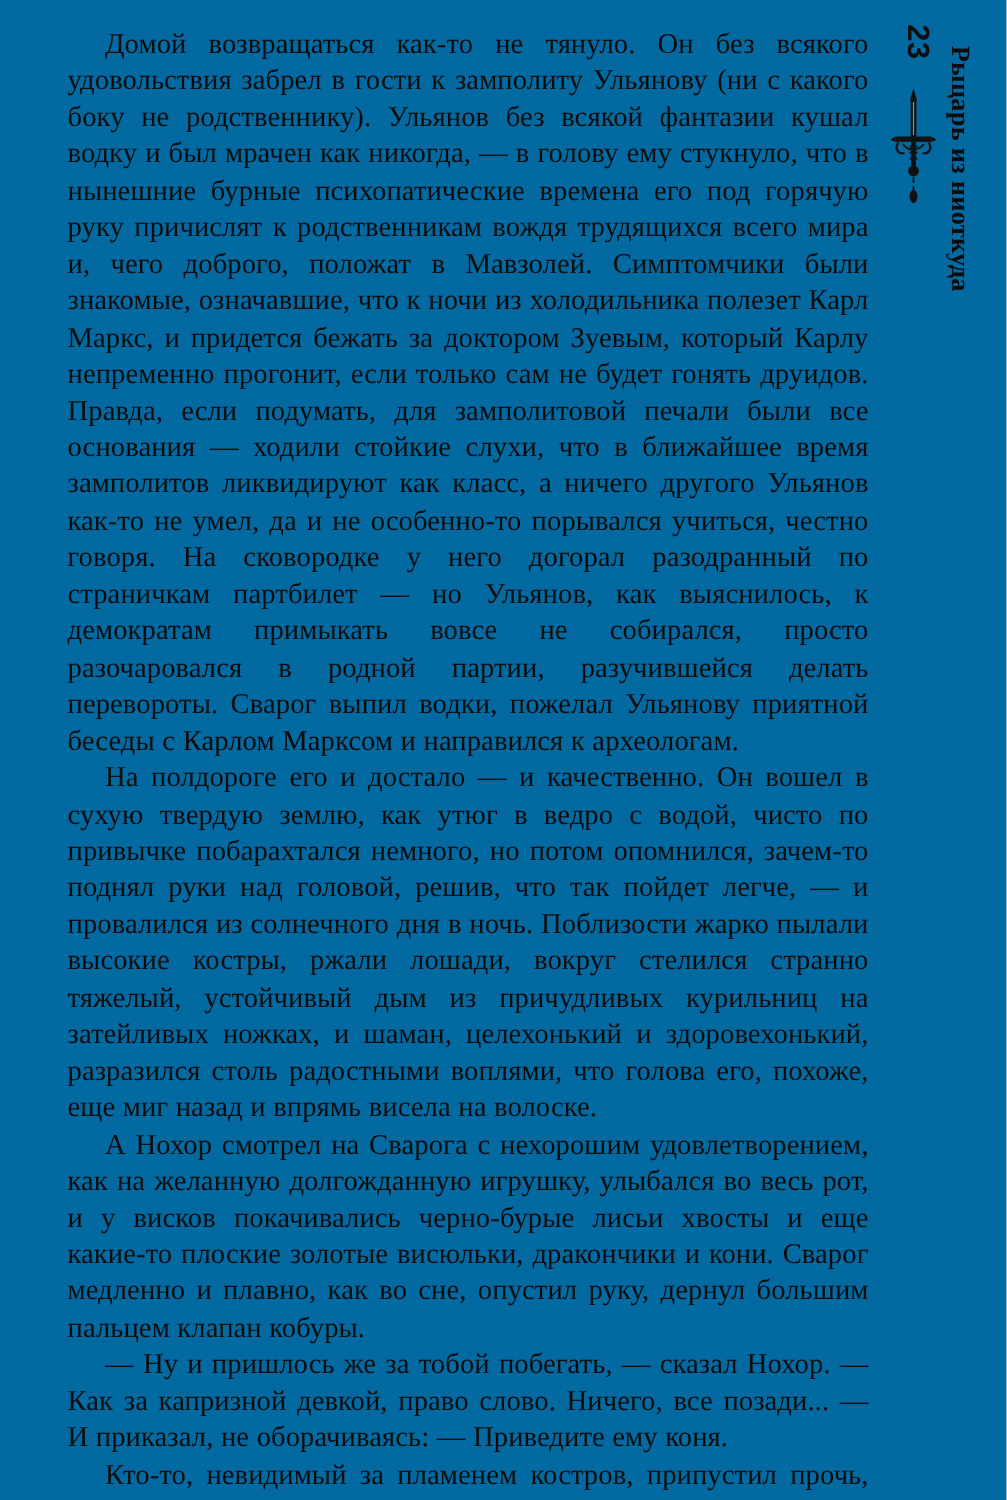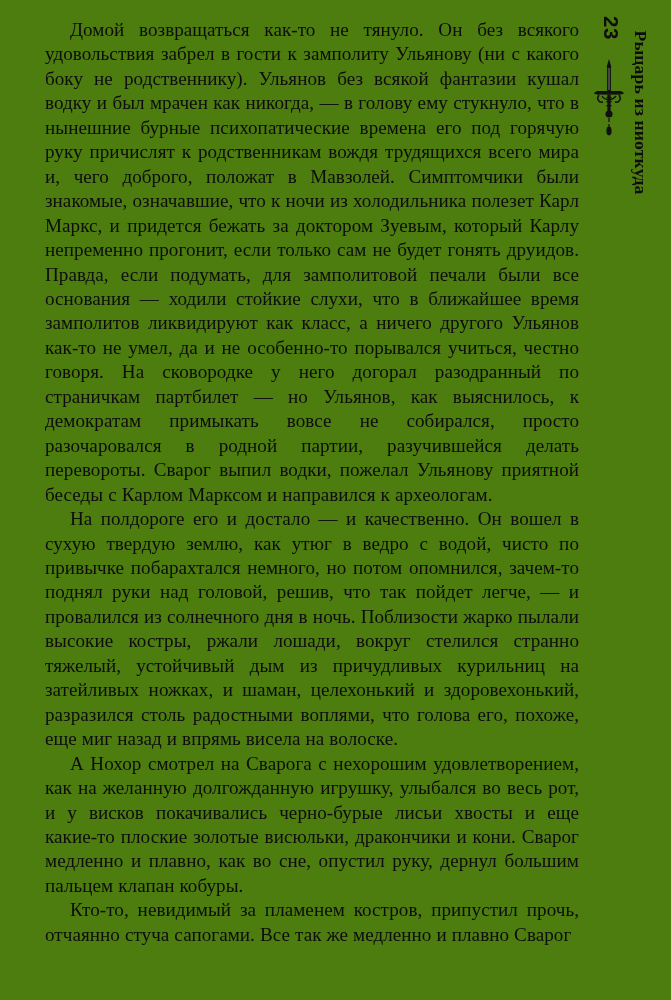--- a/index.html
+++ b/index.html
@@ -10,21 +10,21 @@
   }
   body {
     font-family: "Liberation Serif", "DejaVu Serif", serif;
     color: #111111;
   }
 
   .page {
     position: relative;
     width: 671px;
     height: 1000px;
-    background: #4d7c0f;
+    background: #0369a1;
     overflow: hidden;
   }
 
   
   .text-column {
     position: absolute;
     left: 45px;
     top: 18px;
     width: 534px;
   }
@@ -94,20 +94,21 @@
 </style>
 </head>
 <body>
 
 <div class="page">
 
   <div class="text-column">
     <p class="para">Домой возвращаться как-то не тянуло. Он без всякого удовольствия забрел в гости к замполиту Ульянову (ни с какого боку не родственнику). Ульянов без всякой фантазии кушал водку и был мрачен как никогда, — в голову ему стукнуло, что в нынешние бурные психопатические времена его под горячую руку причислят к родственникам вождя трудящихся всего мира и, чего доброго, положат в Мавзолей. Симптомчики были знакомые, означавшие, что к ночи из холодильника полезет Карл Маркс, и придется бежать за доктором Зуевым, который Карлу непременно прогонит, если только сам не будет гонять друидов. Правда, если подумать, для замполитовой печали были все основания — ходили стойкие слухи, что в ближайшее время замполитов ликвидируют как класс, а ничего другого Ульянов как-то не умел, да и не особенно-то порывался учиться, честно говоря. На сковородке у него догорал разодранный по страничкам партбилет — но Ульянов, как выяснилось, к демократам примыкать вовсе не собирался, просто разочаровался в родной партии, разучившейся делать перевороты. Сварог выпил водки, пожелал Ульянову приятной беседы с Карлом Марксом и направился к археологам.</p>
     <p class="para">На полдороге его и достало — и качественно. Он вошел в сухую твердую землю, как утюг в ведро с водой, чисто по привычке побарахтался немного, но потом опомнился, зачем-то поднял руки над головой, решив, что так пойдет легче, — и провалился из солнечного дня в ночь. Поблизости жарко пылали высокие костры, ржали лошади, вокруг стелился странно тяжелый, устойчивый дым из причудливых курильниц на затейливых ножках, и шаман, целехонький и здоровехонький, разразился столь радостными воплями, что голова его, похоже, еще миг назад и впрямь висела на волоске.</p>
     <p class="para">А Нохор смотрел на Сварога с нехорошим удовлетворением, как на желанную долгожданную игрушку, улыбался во весь рот, и у висков покачивались черно-бурые лисьи хвосты и еще какие-то плоские золотые висюльки, дракончики и кони. Сварог медленно и плавно, как во сне, опустил руку, дернул большим пальцем клапан кобуры.</p>
+    <p class="para">— Ну и пришлось же за тобой побегать, — сказал Нохор. — Как за капризной девкой, право слово. Ничего, все позади... — И приказал, не оборачиваясь: — Приведите ему коня.</p>
     <p class="para">Кто-то, невидимый за пламенем костров, припустил прочь, отчаянно стуча сапогами. Все так же медленно и плавно Сварог</p>
   </div>
 
   <div class="margin-rail">
 
     <div class="folio">23</div>
 
     <div class="ornament">
       <svg width="34" height="80" viewBox="0 0 34 80" aria-hidden="true">
         <g fill="#111111">

